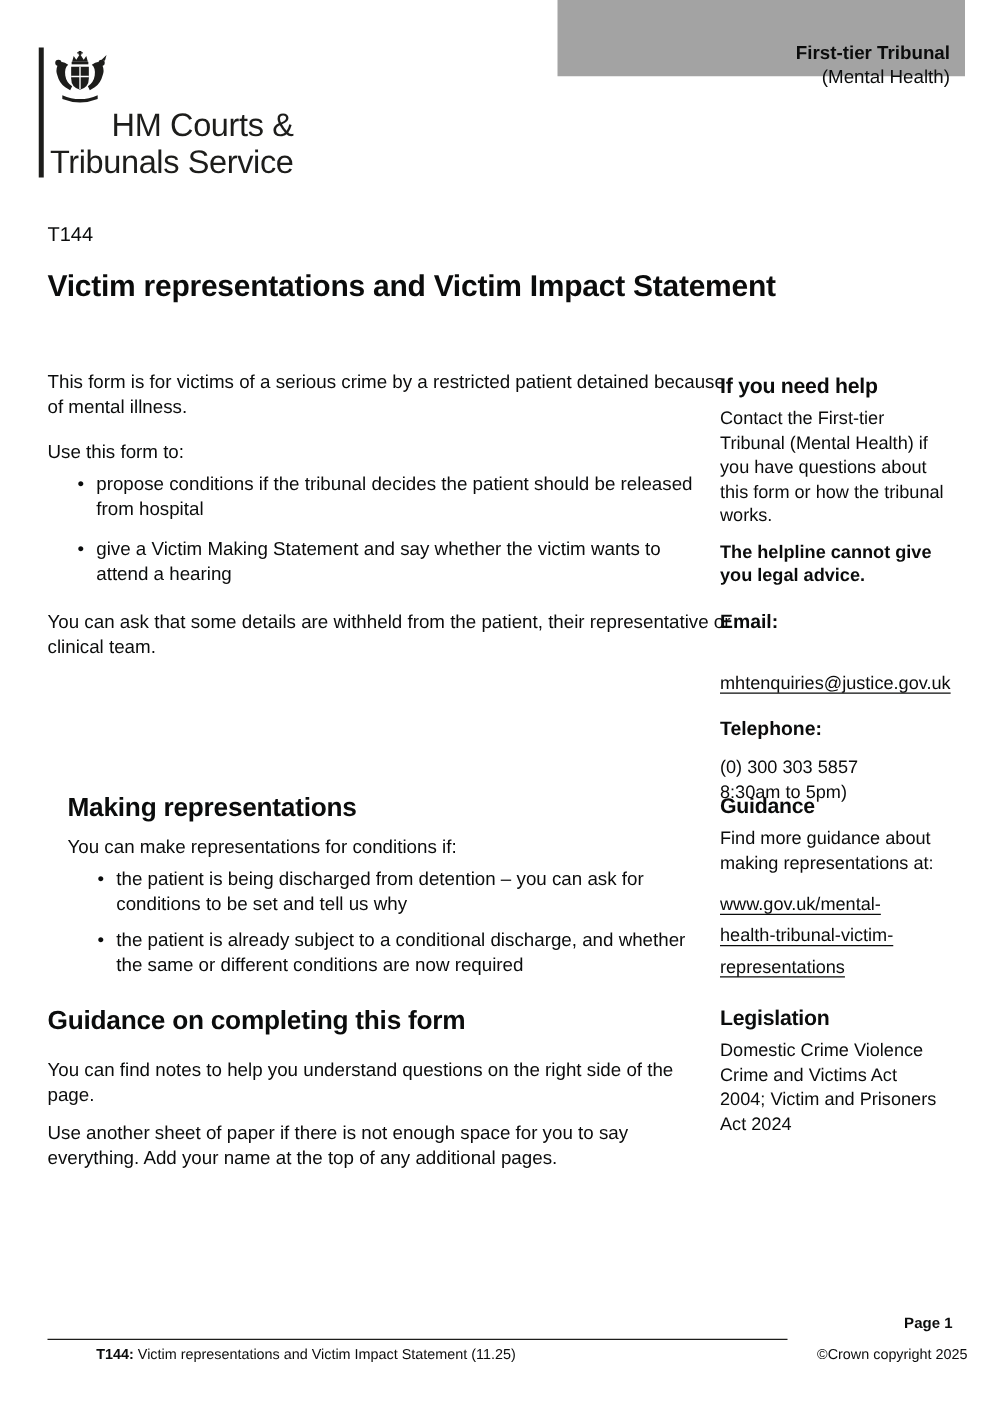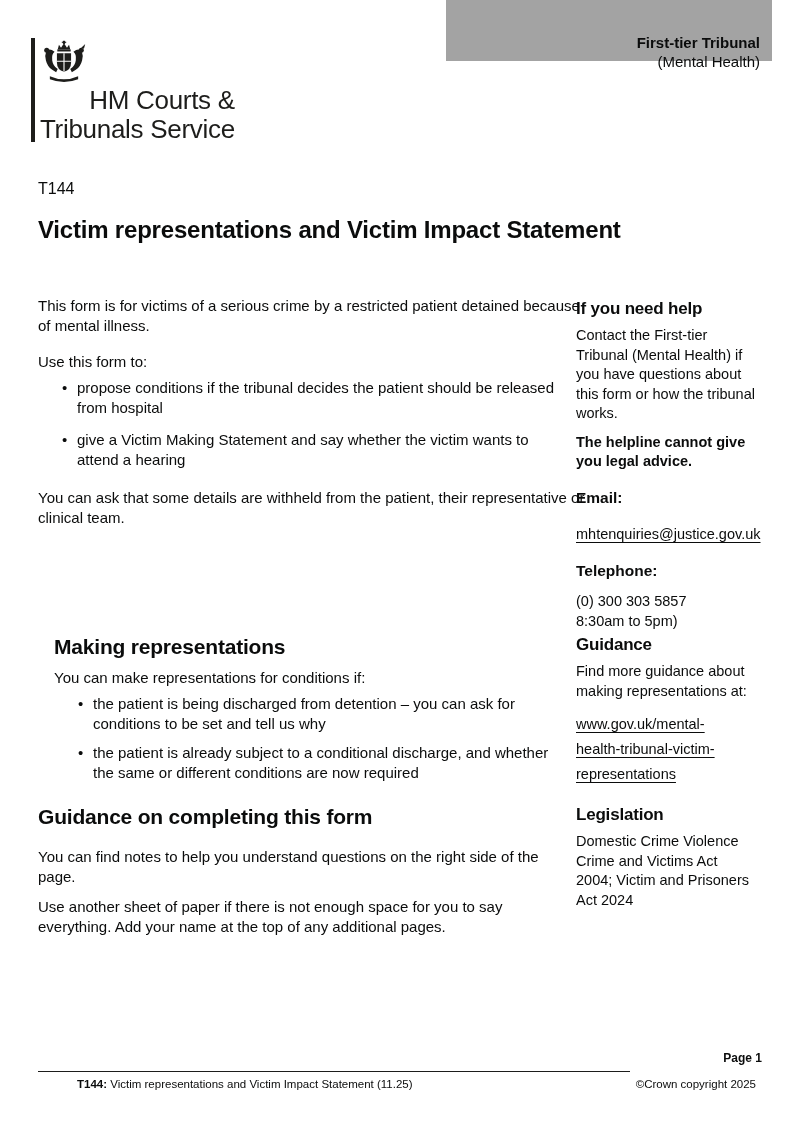--- a/index.html
+++ b/index.html
@@ -68,40 +68,40 @@
   
   .sidebar-block { position: absolute; left: 576px; width: 200px; font-size: 14.5px; line-height: 19.5px; }
   .sb-help { top: 298px; }
   .sb-guidance { top: 634px; }
   .sb-legislation { top: 804px; }
   .sidebar-block h3 { font-size: 17px; line-height: 22px; font-weight: 700; margin-bottom: 6px; letter-spacing: -0.2px; }
   .sb-line { display: block; }
   .sb-bold { font-weight: 700; }
   .sb-warning { margin-top: 9px; }
   .sb-sub { font-size: 15.5px; font-weight: 700; margin-top: 16px; }
-  .sb-link-block { margin-top: 18px; }
+  .sb-link-block { margin-top: 31px; }
   .sb-link { color: #0b0c0c; text-decoration: underline; text-underline-offset: 3px; cursor: pointer; }
   .sb-phone { margin-top: 12px; }
   .sb-guidance .sb-link-block { margin-top: 11px; line-height: 25px; }
 
   
   .footer-page {
     position: absolute; top: 1051px; right: 38px;
     font-size: 12px; font-weight: 700;
   }
   .footer-rule {
     position: absolute; left: 38px; top: 1071px;
     width: 592px; height: 0; border-top: 1.5px solid #1d1d1b;
   }
   .footer-left {
     position: absolute; left: 38px; top: 1078px; font-size: 11.5px;
   }
   .footer-left .bold { font-weight: 700; margin-left: 39px; }
   .footer-right {
-    position: absolute; right: 44px; top: 1078px; font-size: 11.5px;
+    position: absolute; right: 26px; top: 1078px; font-size: 11.5px;
   }
 </style>
 </head>
 <body>
 
 <div class="page">
 
   <div class="logo-bar"></div>
   <svg class="crest" viewBox="0 0 60 56" aria-hidden="true">
     <g fill="#1d1d1b">

